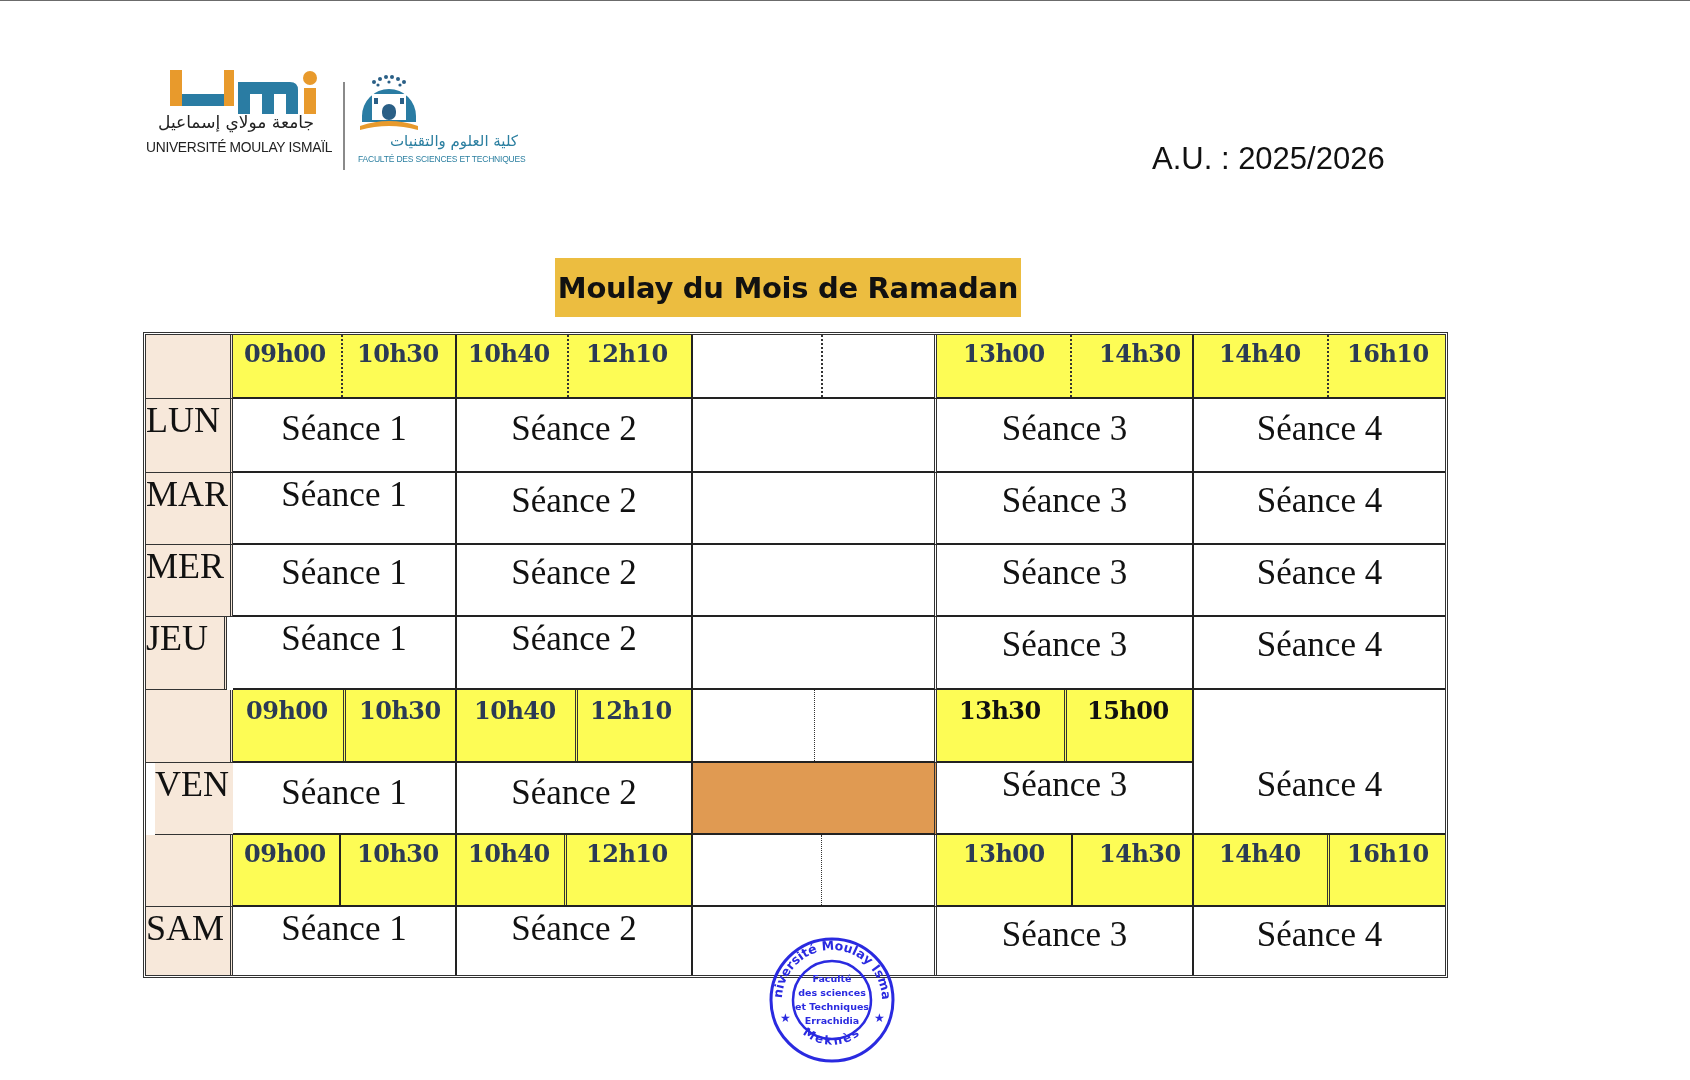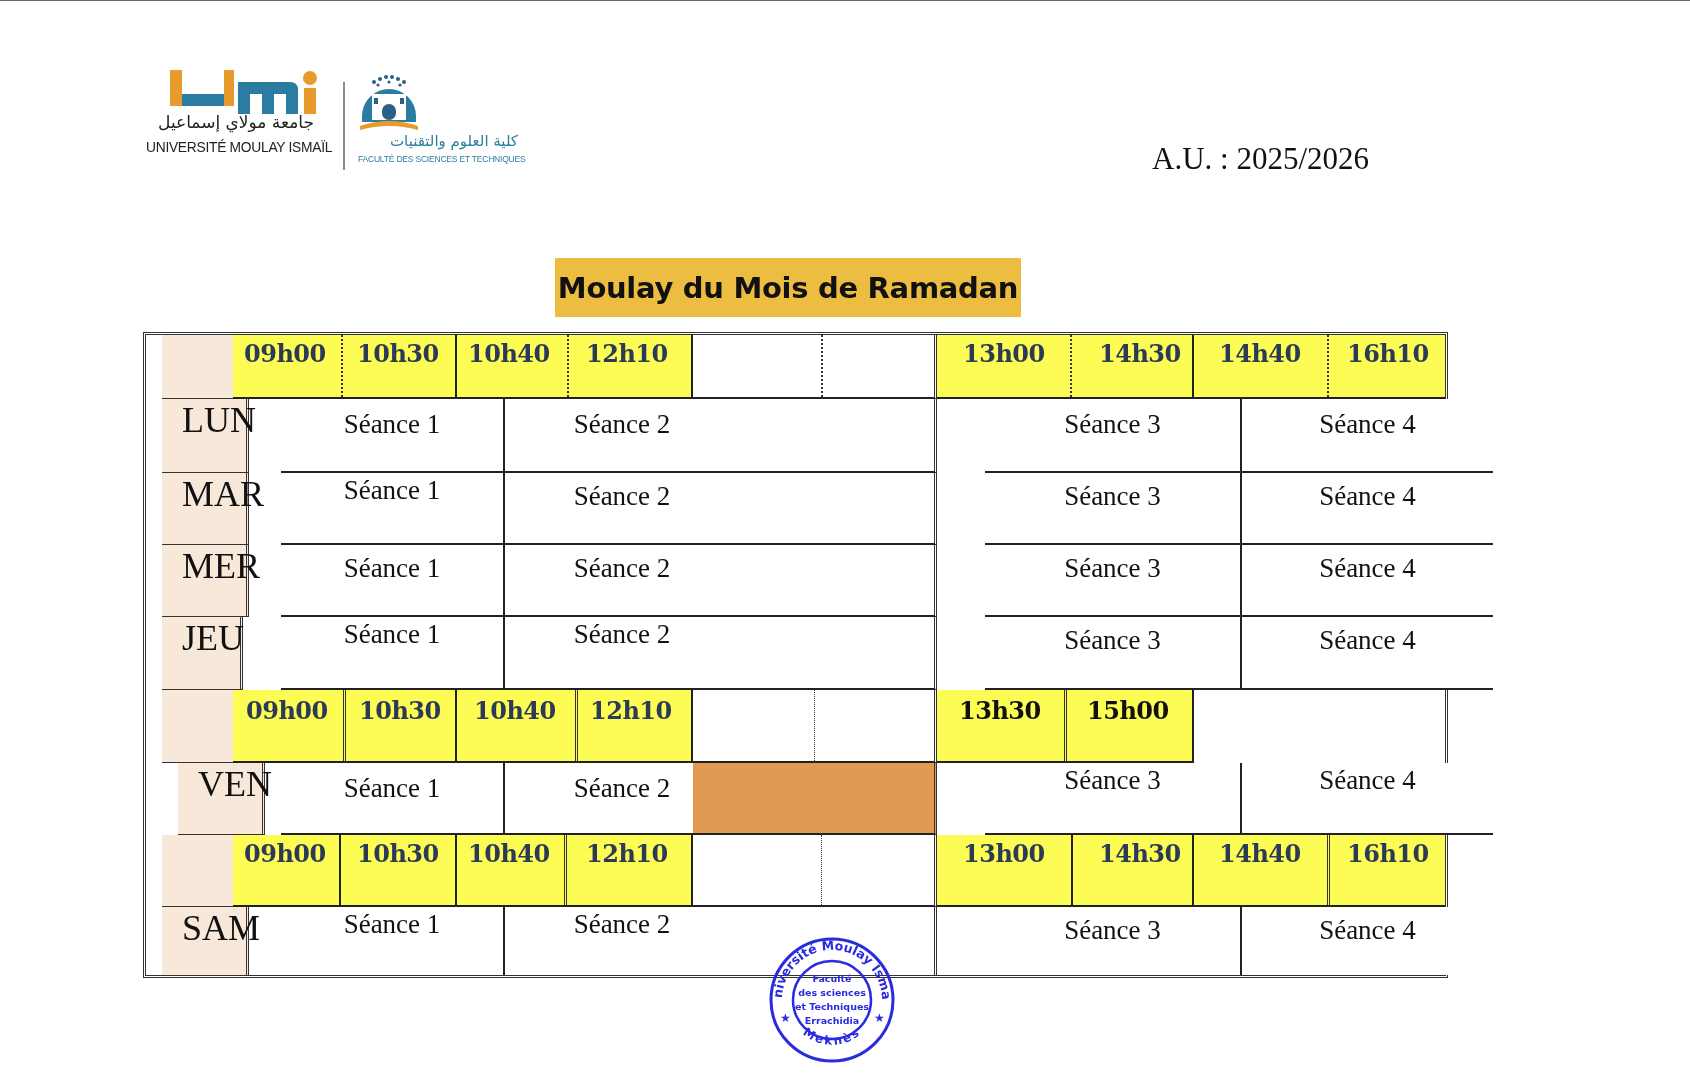--- a/index.html
+++ b/index.html
@@ -19,43 +19,43 @@
             letter-spacing: -0.3px; transform: scaleX(0.92); transform-origin: left; white-space: nowrap; }
   .logo-sep { position: absolute; left: 343px; top: 82px; width: 2px; height: 88px; background: #8a8a8a; }
   .logo-fst { position: absolute; left: 358px; top: 74px; width: 160px; height: 100px; }
   .fst-mark { position: absolute; left: 0; top: 0; width: 62px; height: 62px; }
   .fst-ar { position: absolute; left: 0; top: 58px; width: 160px; text-align: right;
             font-family: "DejaVu Sans", sans-serif; font-size: 15px; color: #2b7fa0; }
   .fst-fr { position: absolute; left: 0; top: 80px; width: 160px; text-align: right;
             font-family: "Liberation Sans", sans-serif; font-size: 8.5px; color: #2b7fa0; letter-spacing: -0.2px; white-space: nowrap; }
 
   
-  .au { position: absolute; left: 1152px; top: 141px; font-family: Liberation Serif, serif;
+  .au { position: absolute; left: 1152px; top: 141px; font-family: Liberation Sans, sans-serif;
         font-size: 31px; color: #111; white-space: nowrap; }
 
   
   .title { position: absolute; left: 555px; top: 258px; width: 466px; height: 59px; background: #ecbd40;
            display: flex; align-items: center; justify-content: center;
            font-family: "DejaVu Sans", sans-serif; font-weight: bold; font-size: 29px; color: #111; letter-spacing: -0.3px; }
 
   
   .tt { position: absolute; left: 143px; top: 332px; width: 1305px; height: 646px;
         border: 3px double #333; box-sizing: border-box; background: #fff; }
   .cell { position: absolute; box-sizing: border-box; }
   .day { background: #f7e8da; border-right: 3px double #333; border-bottom: 1.5px solid #333;
-         font-size: 36px; color: #111; padding-left: 20px; display: flex; align-items: flex-start; margin-left: 16px; }
+         font-size: 36px; color: #111; padding-left: 0; display: flex; align-items: flex-start; }
   .hdr { background: #fdfc55; border-right: 2px solid #222; border-bottom: 2px solid #222; }
   .t { position: absolute; top: 4px; font-family: "DejaVu Serif", serif; font-weight: bold; font-size: 24px;
        color: #2b3a55; white-space: nowrap; letter-spacing: -0.5px; }
   .t.black { color: #111; }
   .dot { position: absolute; top: 0; bottom: 0; width: 0; border-left: 2px dotted #333; }
   .dblsep { position: absolute; top: 0; bottom: 0; width: 3px; border-left: 1px solid #333; border-right: 1px solid #333; box-sizing: border-box; background: #fdfc55; }
   .blank { background: #fff; border-right: 3px double #333; border-bottom: 2px solid #222; }
   .sess { background: #fff; border-right: 2px solid #222; border-bottom: 2px solid #222;
-          font-size: 27px; color: #111; text-align: center; margin-left: 48px; }
+          font-size: 35px; color: #111; text-align: center; }
   .sess span { position: absolute; left: 0; right: 0; }
   .orange { background: #e09a52; border-right: 3px double #333; border-bottom: 2px solid #222; }
 
   
   .stamp { position: absolute; left: 766px; top: 934px; width: 132px; height: 132px; }
 </style>
 </head>
 <body>
 
 <div class="topline"></div>
@@ -201,21 +201,21 @@
   </div>
   <div class="cell blank" style="left:547px;top:355px;width:244px;height:73px;">
     <div class="dot" style="left:121px;border-left-width:1px;"></div>
   </div>
   <div class="cell hdr" style="left:791px;top:355px;width:257px;height:73px;">
     <span class="t black" style="left:22px;top:6px;">13h30</span>
     <div class="dblsep" style="left:127px;"></div>
     <span class="t black" style="left:150px;top:6px;">15h00</span>
   </div>
 
-  <div class="cell day" style="left:16px;top:428px;width:87px;height:72px;">VEN</div>
+  <div class="cell day" style="left:9px;top:428px;width:87px;height:72px;">VEN</div>
   <div class="cell sess" style="left:87px;top:428px;width:224px;height:72px;">
       <span style="top:10px;">Séance 1</span>
     </div>
   <div class="cell sess" style="left:311px;top:428px;width:236px;height:72px;">
       <span style="top:10px;">Séance 2</span>
     </div>
   <div class="cell orange" style="left:547px;top:428px;width:244px;height:72px;"></div>
   <div class="cell sess" style="left:791px;top:428px;width:257px;height:72px;">
       <span style="top:2px;">Séance 3</span>
     </div>

